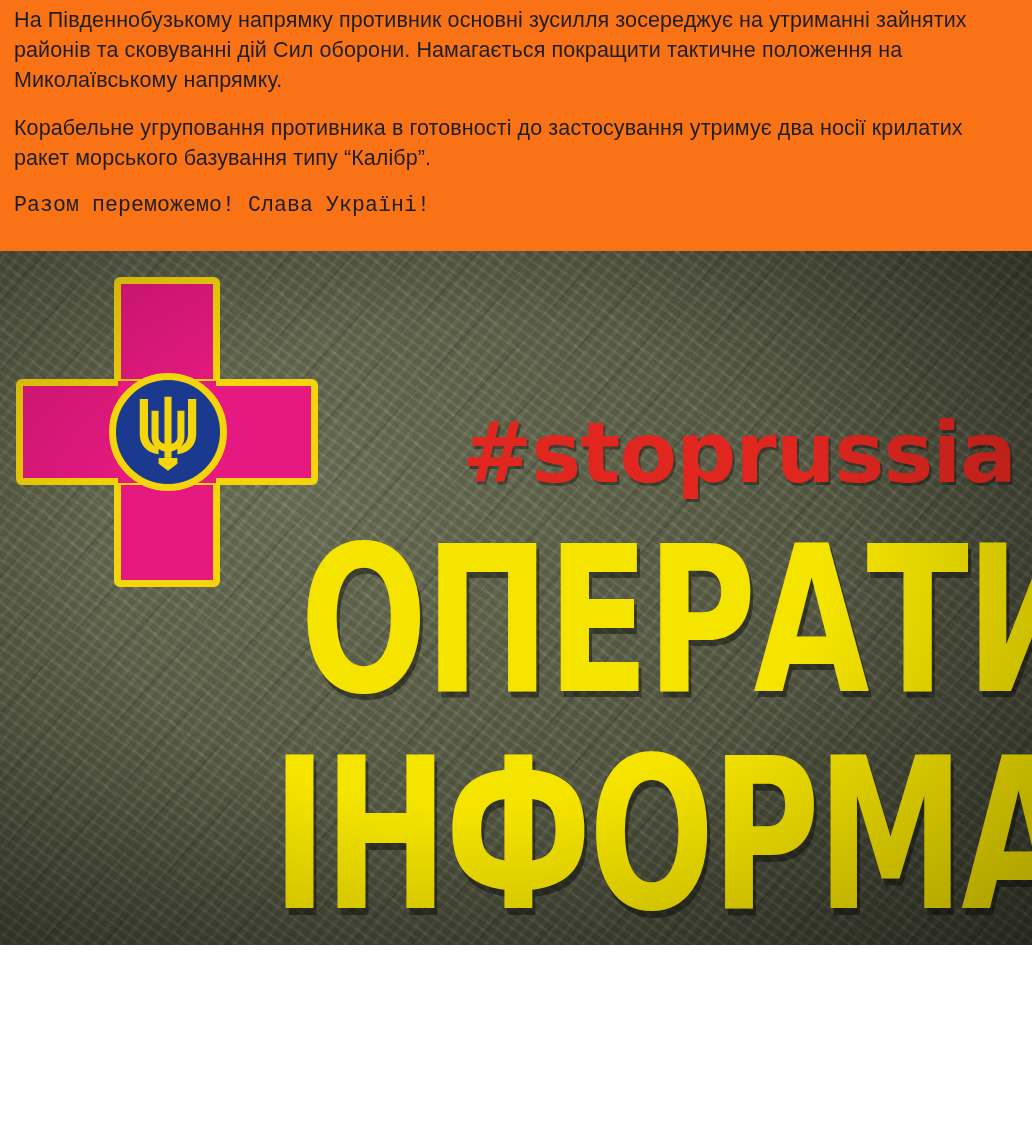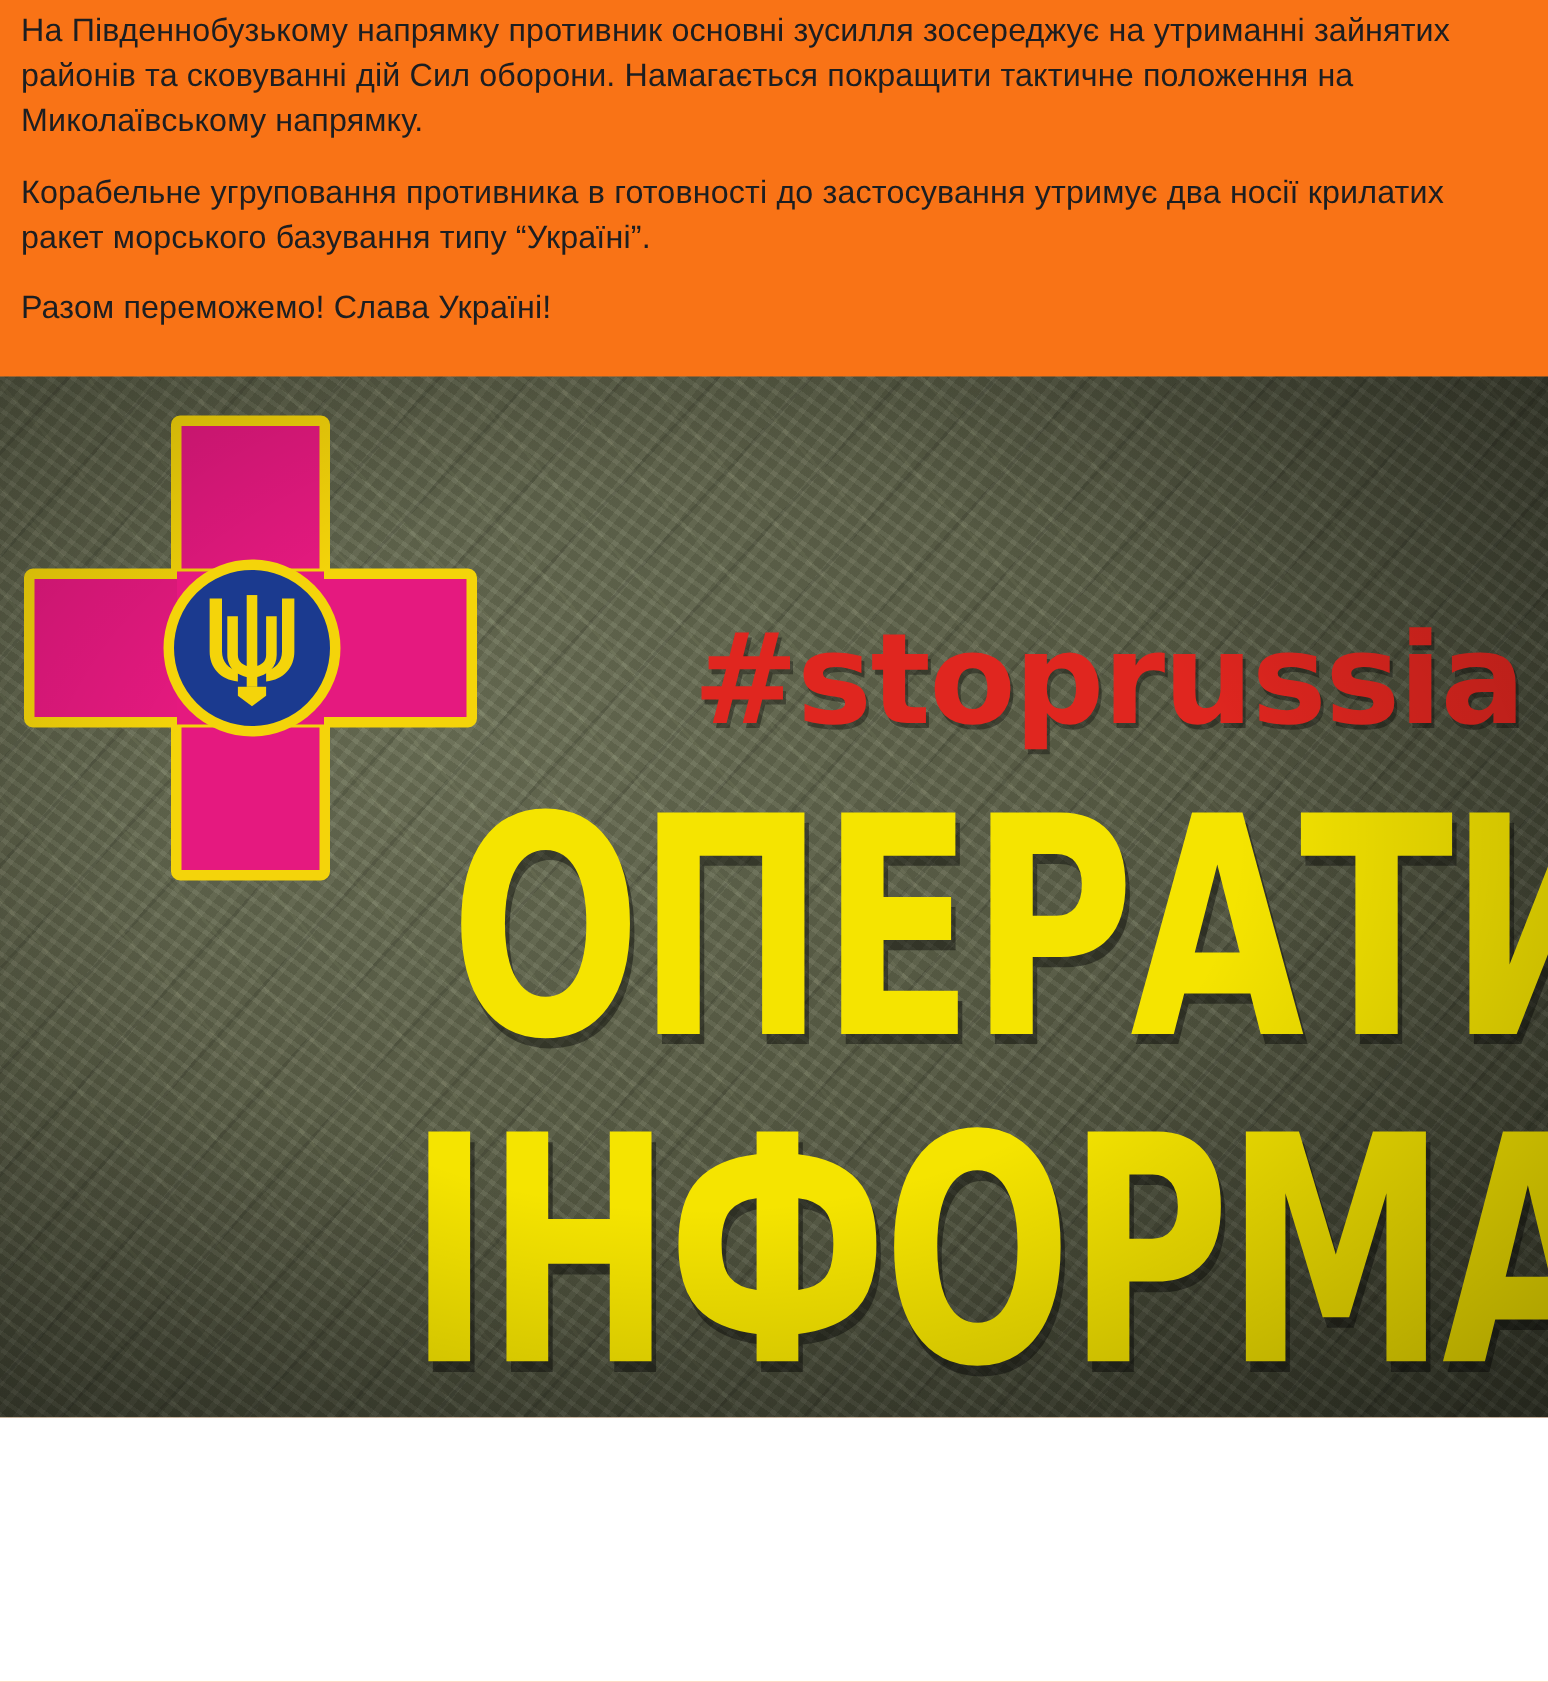--- a/index.html
+++ b/index.html
@@ -22,20 +22,21 @@
   }
   .post-text p {
     margin: 0 0 18px 0;
     font-size: 21.5px;
     line-height: 1.39;
     color: #1c1e21;
     letter-spacing: 0.1px;
   }
   .post-text p:last-child {
     margin-bottom: 20px;
+    font-family: Liberation Mono, monospace;
   }
 
   
   .banner {
     position: relative;
     width: 1032px;
     height: 694px;
     overflow: hidden;
     background:
       repeating-linear-gradient(35deg, rgba(255,255,255,0.045) 0px, rgba(255,255,255,0.045) 3px, rgba(0,0,0,0.06) 3px, rgba(0,0,0,0.06) 9px),
@@ -150,21 +151,21 @@
     transform-origin: left top;
   }
 </style>
 </head>
 <body>
 
 <div class="post">
 
   <div class="post-text">
     <p>На Південнобузькому напрямку противник основні зусилля зосереджує на утриманні зайнятих районів та сковуванні дій Сил оборони. Намагається покращити тактичне положення на Миколаївському напрямку.</p>
-    <p>Корабельне угруповання противника в готовності до застосування утримує два носії крилатих ракет морського базування типу “Україні”.</p>
+    <p>Корабельне угруповання противника в готовності до застосування утримує два носії крилатих ракет морського базування типу “Калібр”.</p>
     <p>Разом переможемо! Слава Україні!</p>
   </div>
 
   <div class="banner">
     <div class="plate"></div>
 
     <div class="emblem">
       <div class="cross-arm cross-v"></div>
       <div class="cross-arm cross-h"></div>
       <div class="cross-center"></div>

